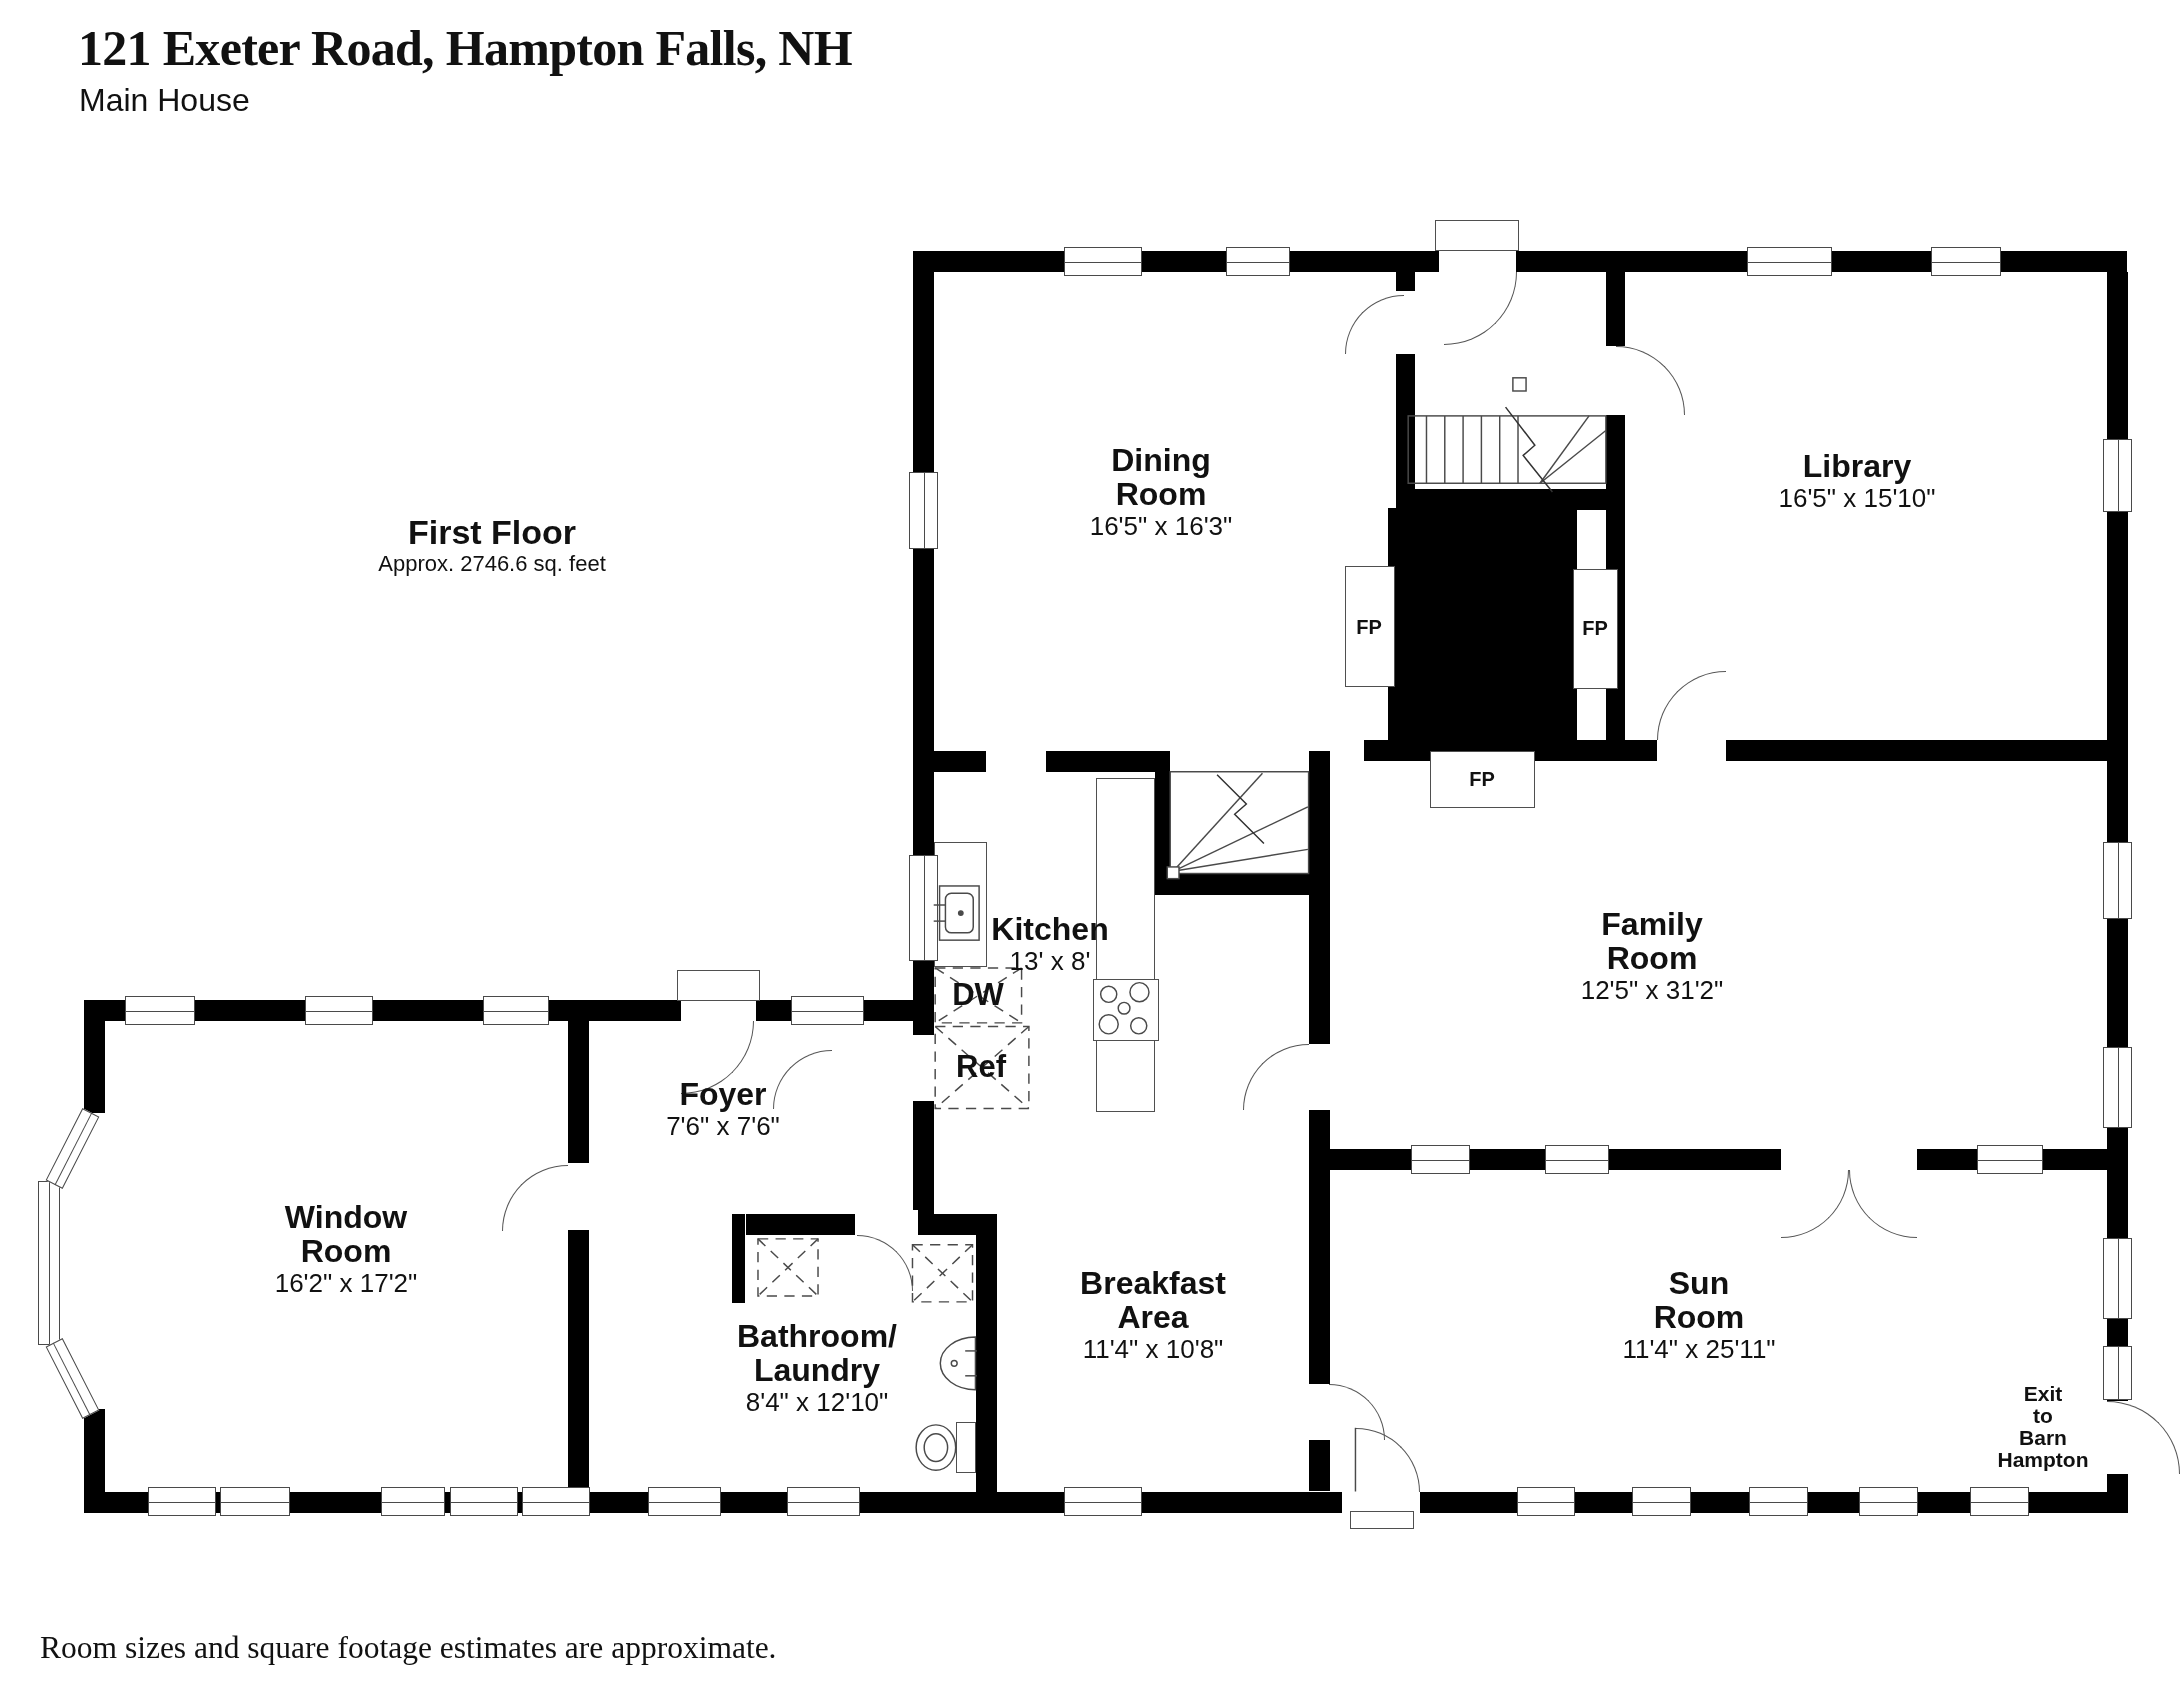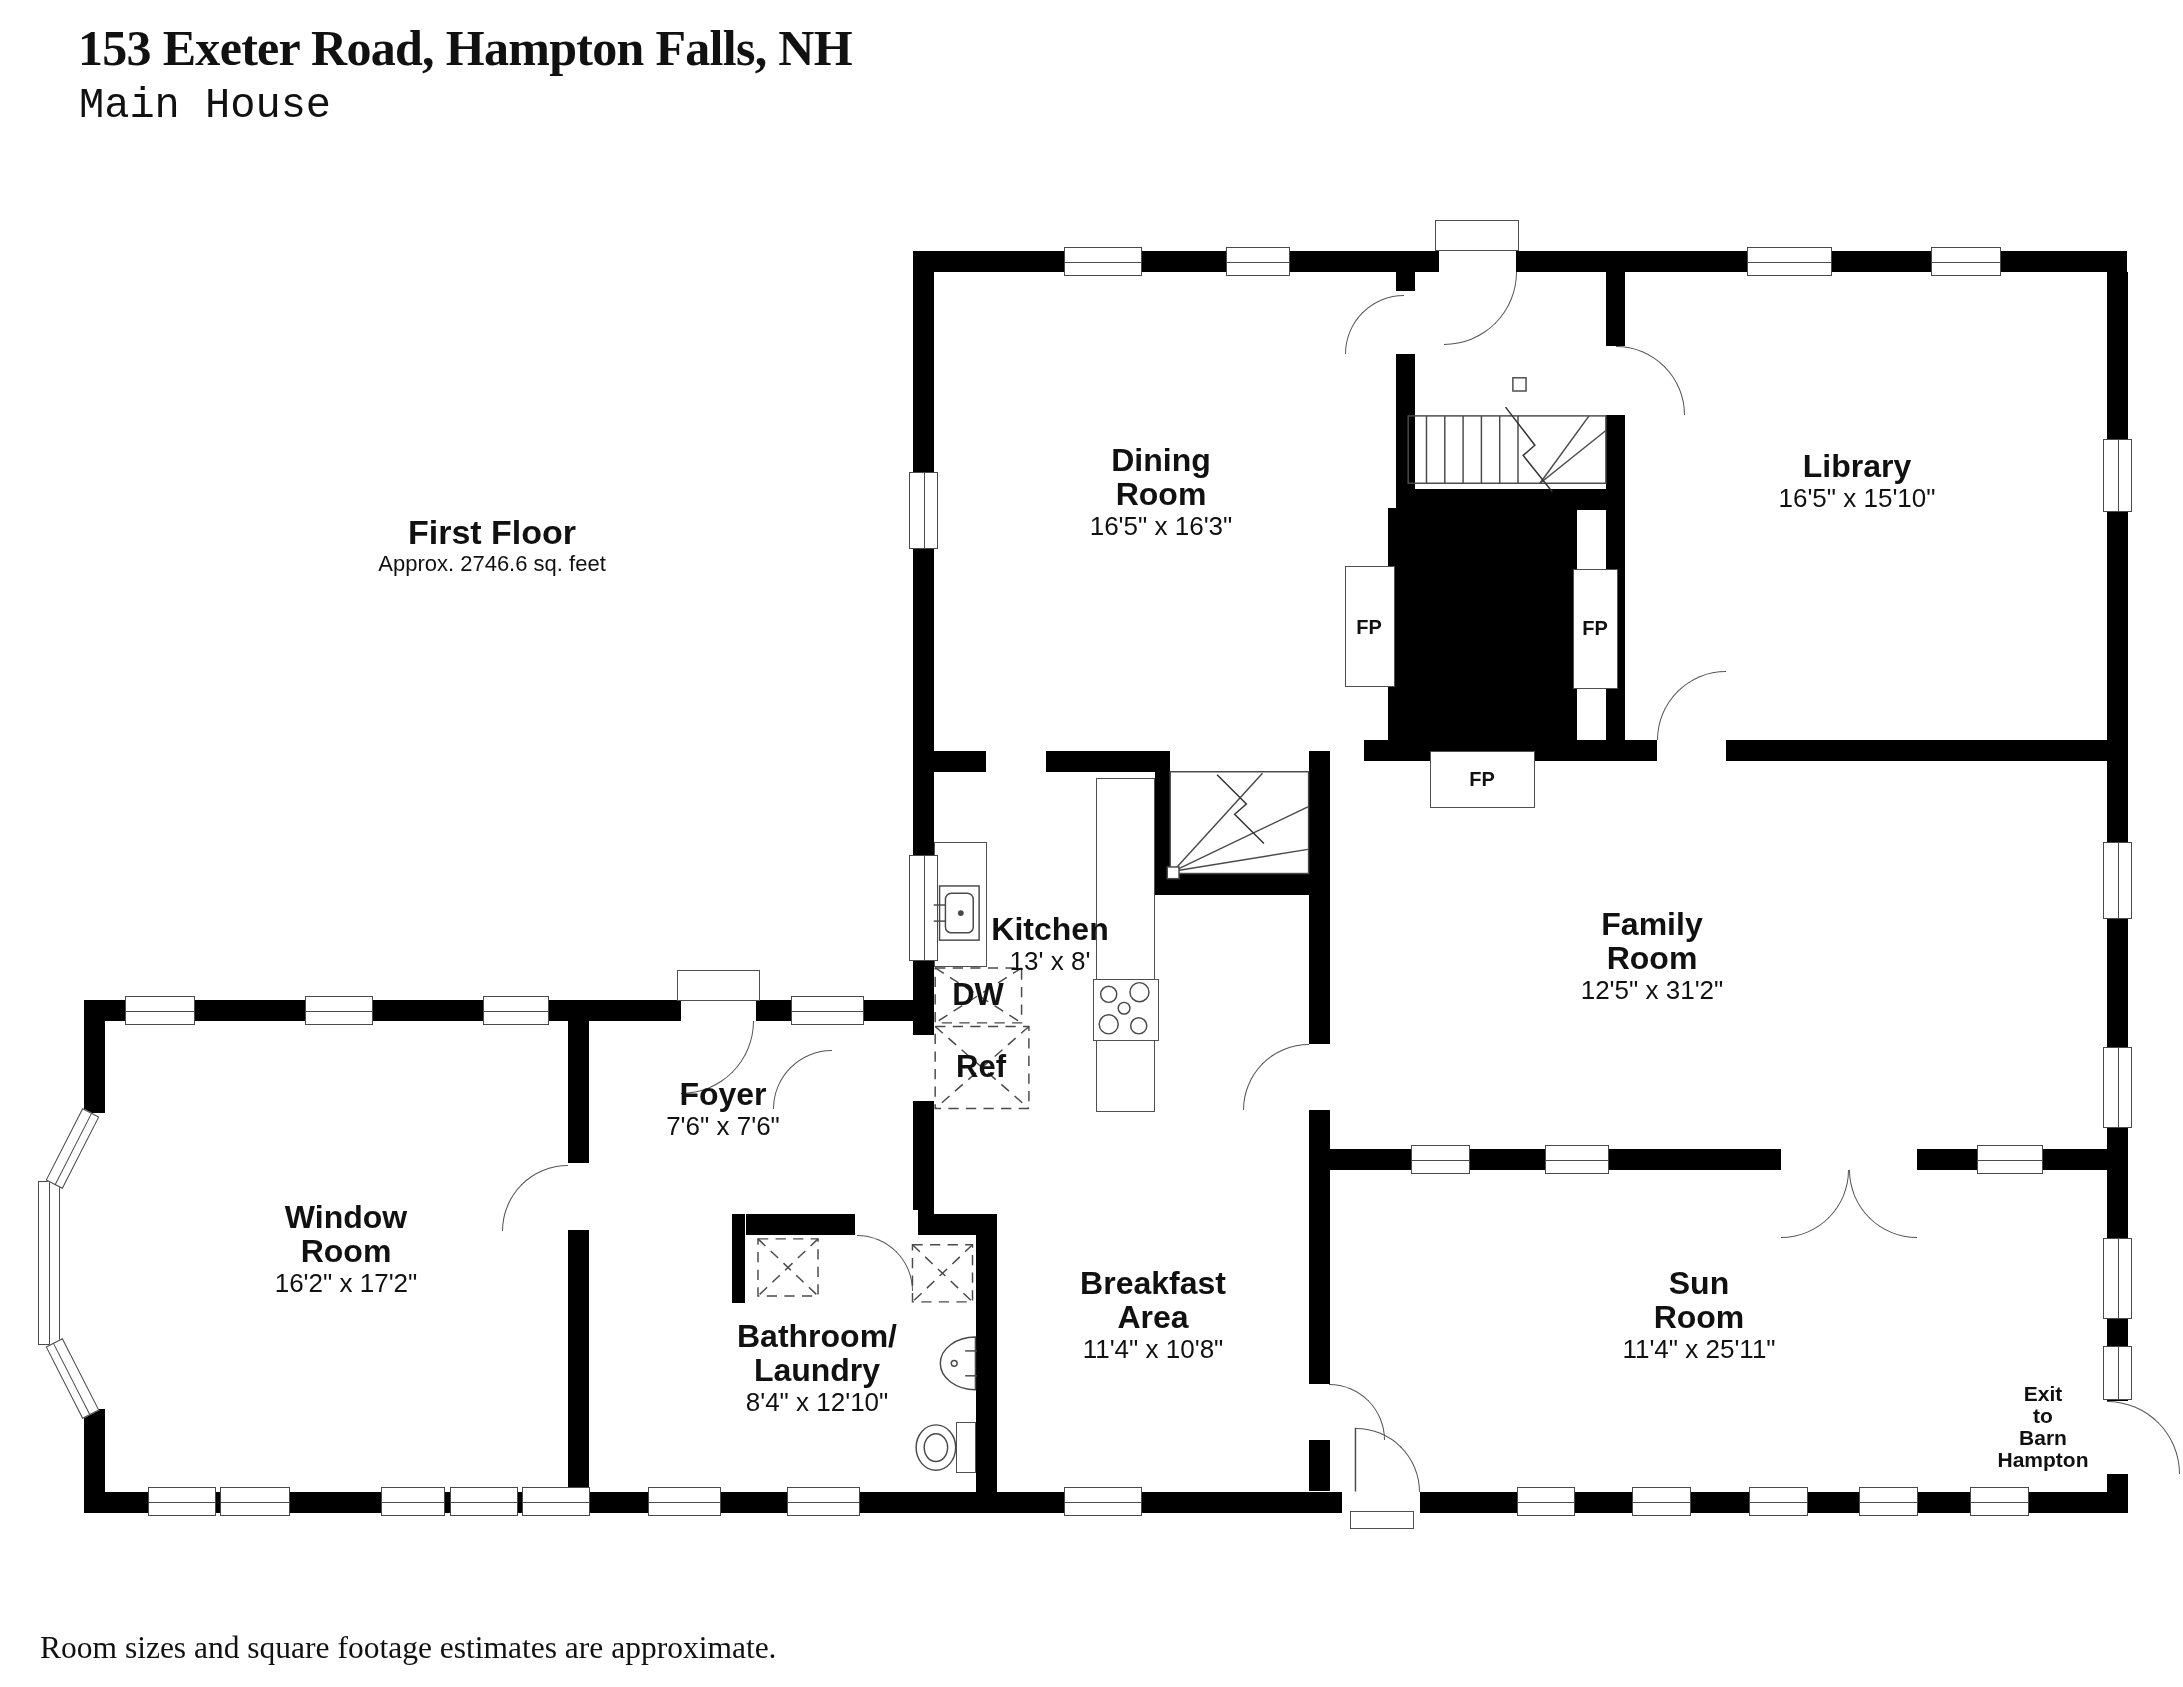--- a/index.html
+++ b/index.html
@@ -18,30 +18,30 @@
   .arc.bl{border-bottom:1.5px solid #555;border-left:1.5px solid #555;border-bottom-left-radius:100% 100%;}
   .arc.br{border-bottom:1.5px solid #555;border-right:1.5px solid #555;border-bottom-right-radius:100% 100%;}
   svg#fixtures{position:absolute;left:0;top:0;pointer-events:none;}
   .lbl{position:absolute;transform:translateX(-50%);text-align:center;white-space:nowrap;}
   .rn{display:block;font-weight:700;font-size:32px;line-height:34px;}
   .rd{display:block;font-size:26px;line-height:31.5px;}
   .small .rn{font-size:21px;line-height:22px;}
   .tag{position:absolute;transform:translate(-50%,-50%);font-weight:700;font-size:20px;}
   .tag.big{font-size:31px;}
   #title{position:absolute;left:78px;top:19px;font-family:"Liberation Serif",serif;font-size:50px;font-weight:600;letter-spacing:-0.7px;}
-  #subtitle{position:absolute;left:79px;top:82px;font-family:Liberation Mono, monospace;font-size:42px;}
+  #subtitle{position:absolute;left:79px;top:82px;font-family:Liberation Sans, sans-serif;font-size:32px;}
   #floorlbl{top:514px;}
   #floorlbl .fn{display:block;font-weight:700;font-size:34px;line-height:37px;}
   #floorlbl .fa{display:block;font-size:22px;line-height:26px;}
   #footer{position:absolute;left:40px;top:1630px;font-family:"Liberation Serif",serif;font-size:31.5px;text-align:center;}
 </style>
 </head>
 <body>
 
-<div id="title">153 Exeter Road, Hampton Falls, NH</div>
+<div id="title">121 Exeter Road, Hampton Falls, NH</div>
 <div id="subtitle">Main House</div>
 
 <div id="plan">
     <div class="wall" style="left: 913px; top: 251px; width: 1214px; height: 20.5px;"></div>
     <div class="wall" style="left: 913px; top: 272px; width: 20.5px; height: 943px;"></div>
     <div class="wall" style="left: 2107px; top: 272px; width: 20.5px; height: 1241px;"></div>
     <div class="wall" style="left: 84px; top: 1492px; width: 2043px; height: 20.5px;"></div>
     <div class="wall" style="left: 84px; top: 1000px; width: 850px; height: 20.5px;"></div>
     <div class="wall" style="left: 84px; top: 1021px; width: 20.5px; height: 92px;"></div>
     <div class="wall" style="left: 84px; top: 1409px; width: 20.5px; height: 83px;"></div>

